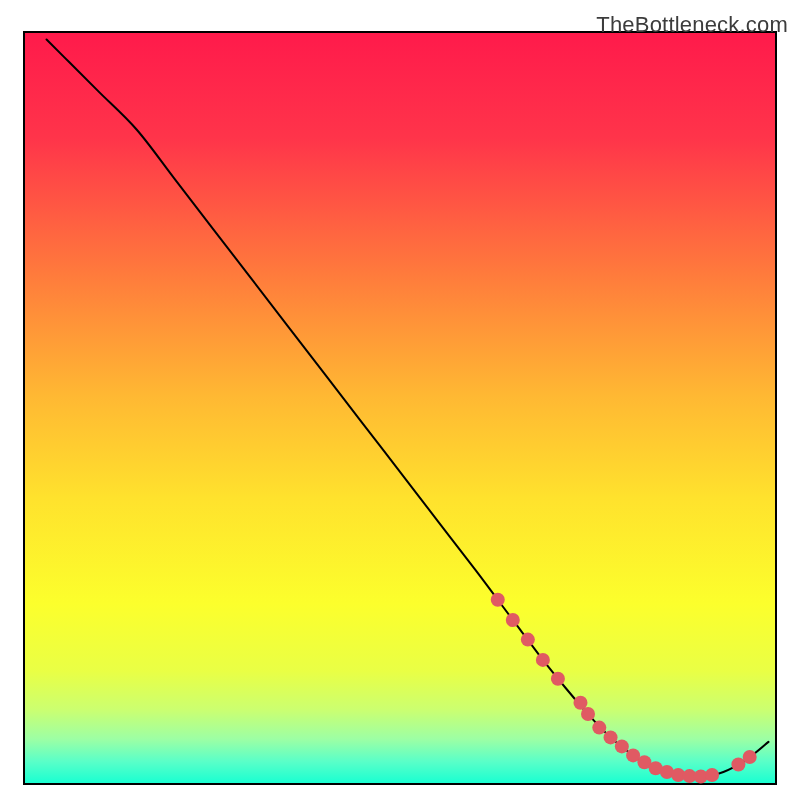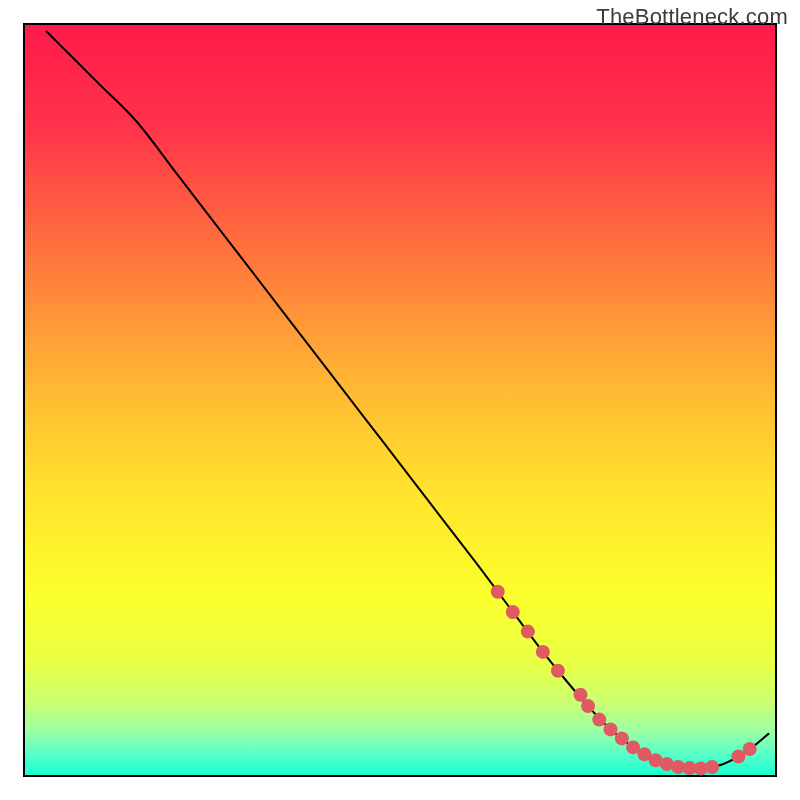--- a/index.html
+++ b/index.html
@@ -8,20 +8,21 @@
     width: 800px;
     height: 800px;
     overflow: hidden;
     background: #fff;
     font-family: Arial, Helvetica, sans-serif;
   }
   .chart-wrapper {
     position: relative;
     width: 800px;
     height: 568px;
+    margin-top: 8px;
   }
   .watermark {
     position: absolute;
     top: 4px;
     right: 12px;
     font-size: 22px;
     font-weight: 500;
     color: #3c3c3c;
     letter-spacing: 0.2px;
   }

